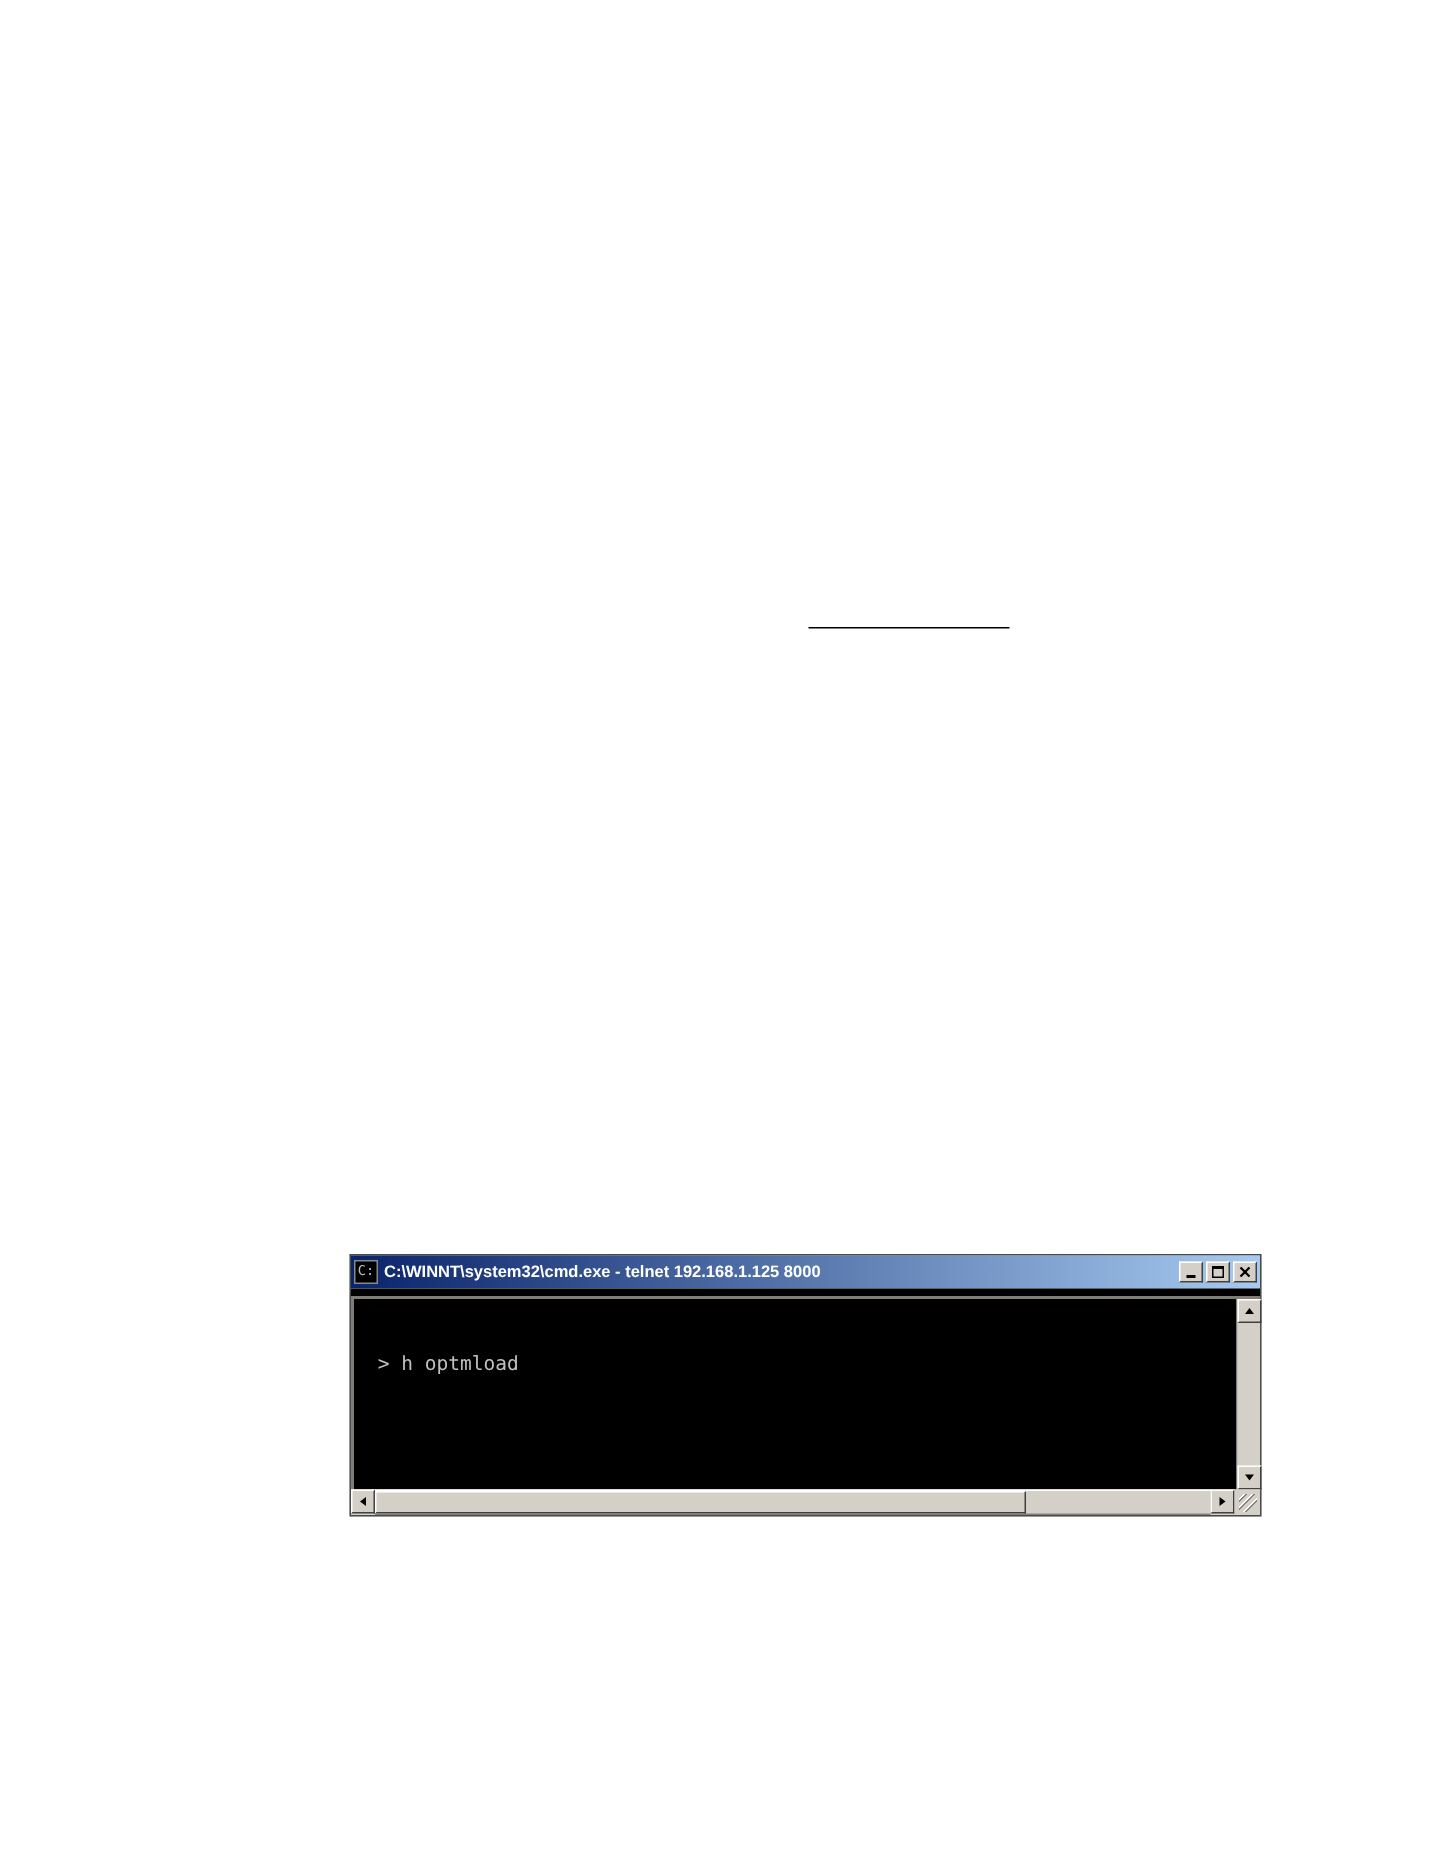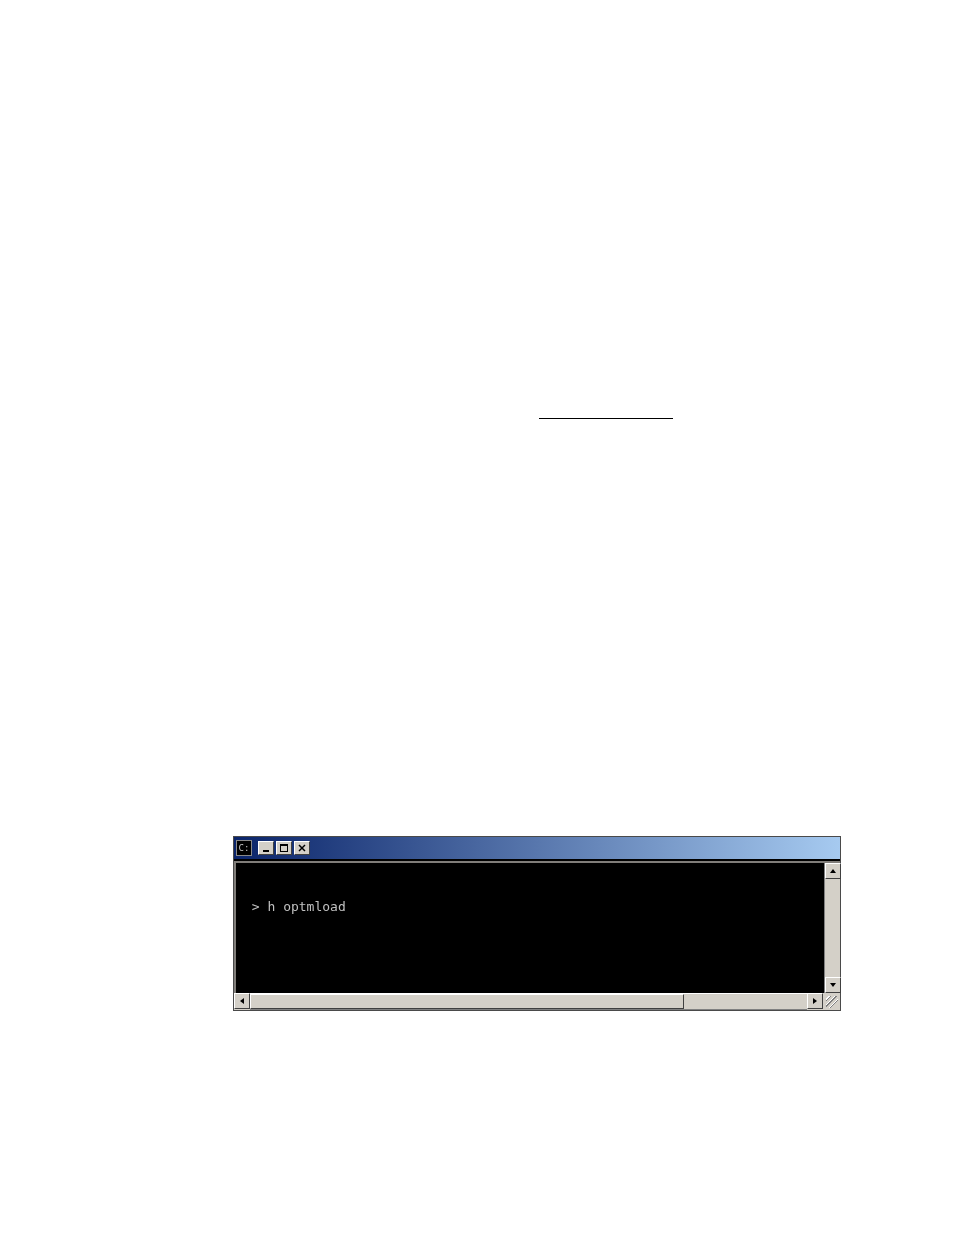--- a/index.html
+++ b/index.html
@@ -66,21 +66,21 @@
       font-size: 9px;
       line-height: 1;
       font-family: "Marlett", monospace;
       margin-left: 2px;
     }
     .win-btn svg { display: block; }
     .client-area {
       position: relative;
       height: calc(100% - 22px);
       background: #d4d0c8;
-      border-top: 2px solid #000000;
+      border-top: 5px solid #000000;
       display: flex;
       flex-direction: column;
     }
     .terminal-wrap {
       flex: 1;
       display: flex;
       border: 2px inset #d4d0c8;
       border-right: none;
       border-bottom: none;
       margin: 0;
@@ -178,20 +178,21 @@
     }
   </style>
 </head>
 <body>
 
 <div class="underline-marker"></div>
 
 <div class="window">
   <div class="titlebar">
     <span class="titlebar-icon">C:</span>
+    <span class="titlebar-text">C:\WINNT\system32\cmd.exe - telnet 192.168.1.125 8000</span>
     <div class="window-controls">
       <div class="win-btn">
         <svg width="8" height="8" viewBox="0 0 8 8">
             <rect x="1" y="6" width="6" height="2" fill="#000"></rect>
           </svg>
       </div>
       <div class="win-btn">
         <svg width="8" height="8" viewBox="0 0 8 8">
             <rect x="0.5" y="0.5" width="7" height="7" fill="none" stroke="#000" stroke-width="1"></rect>
             <rect x="0" y="0" width="8" height="2" fill="#000"></rect>

